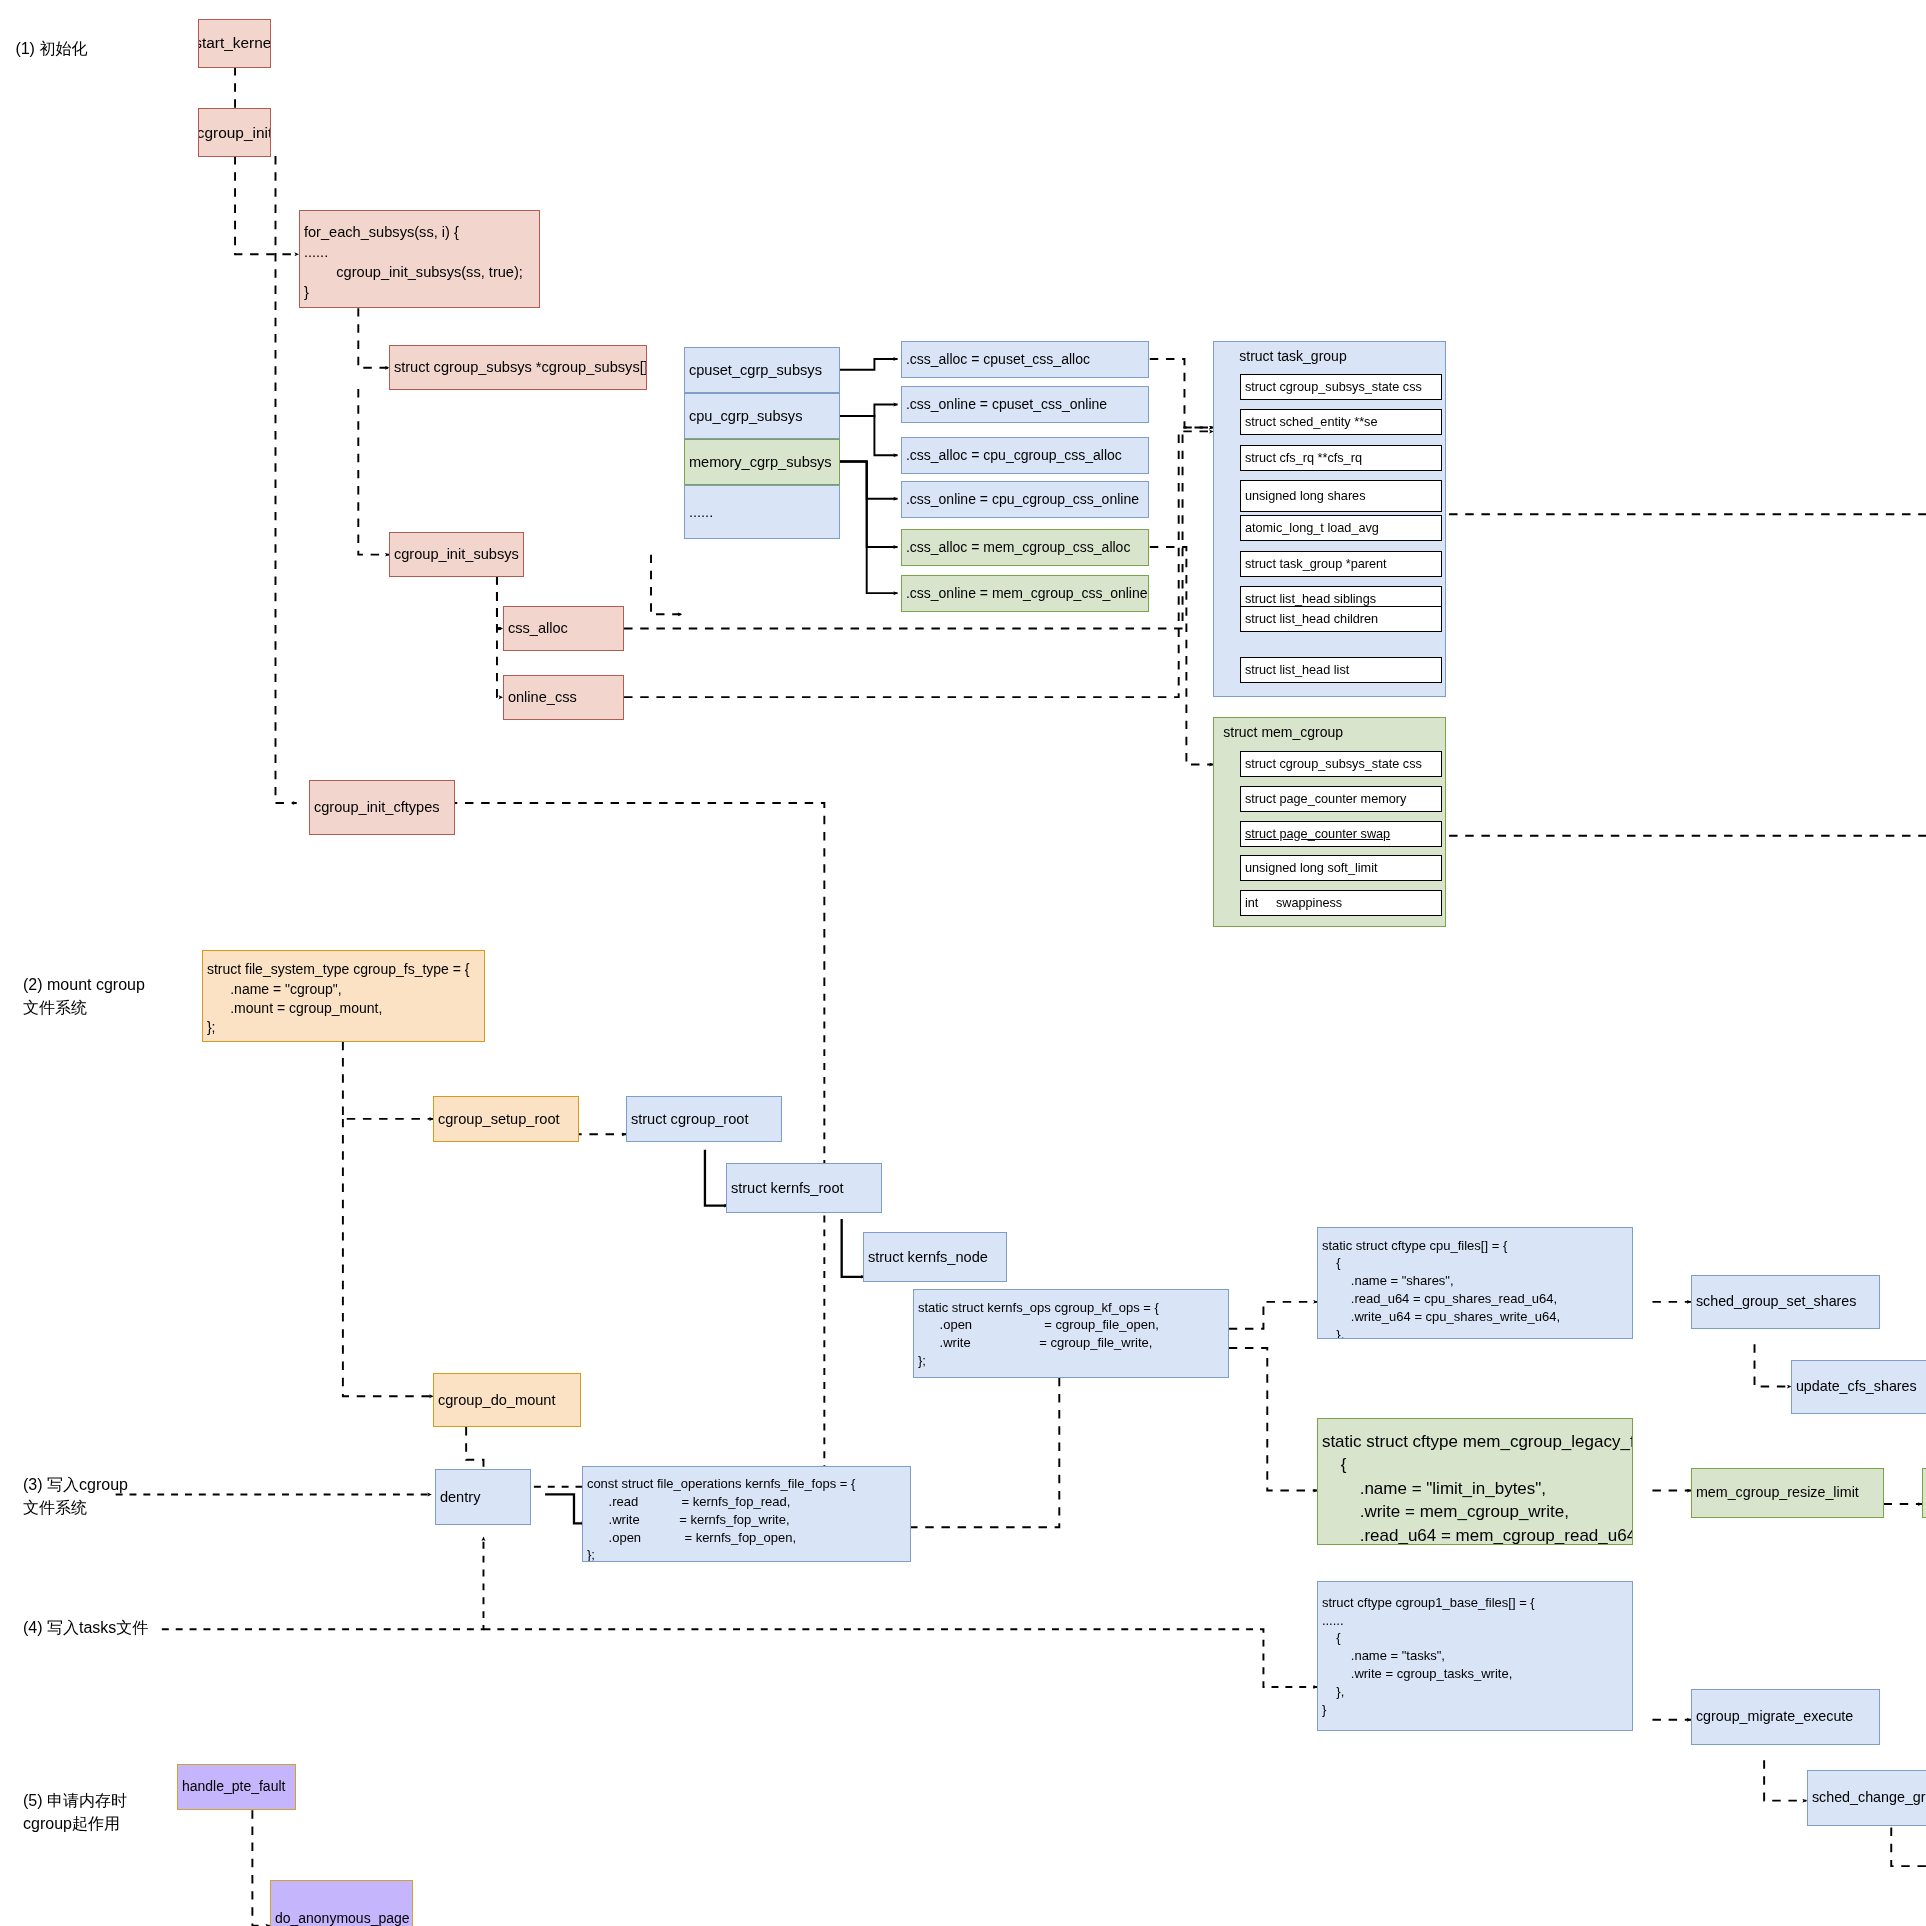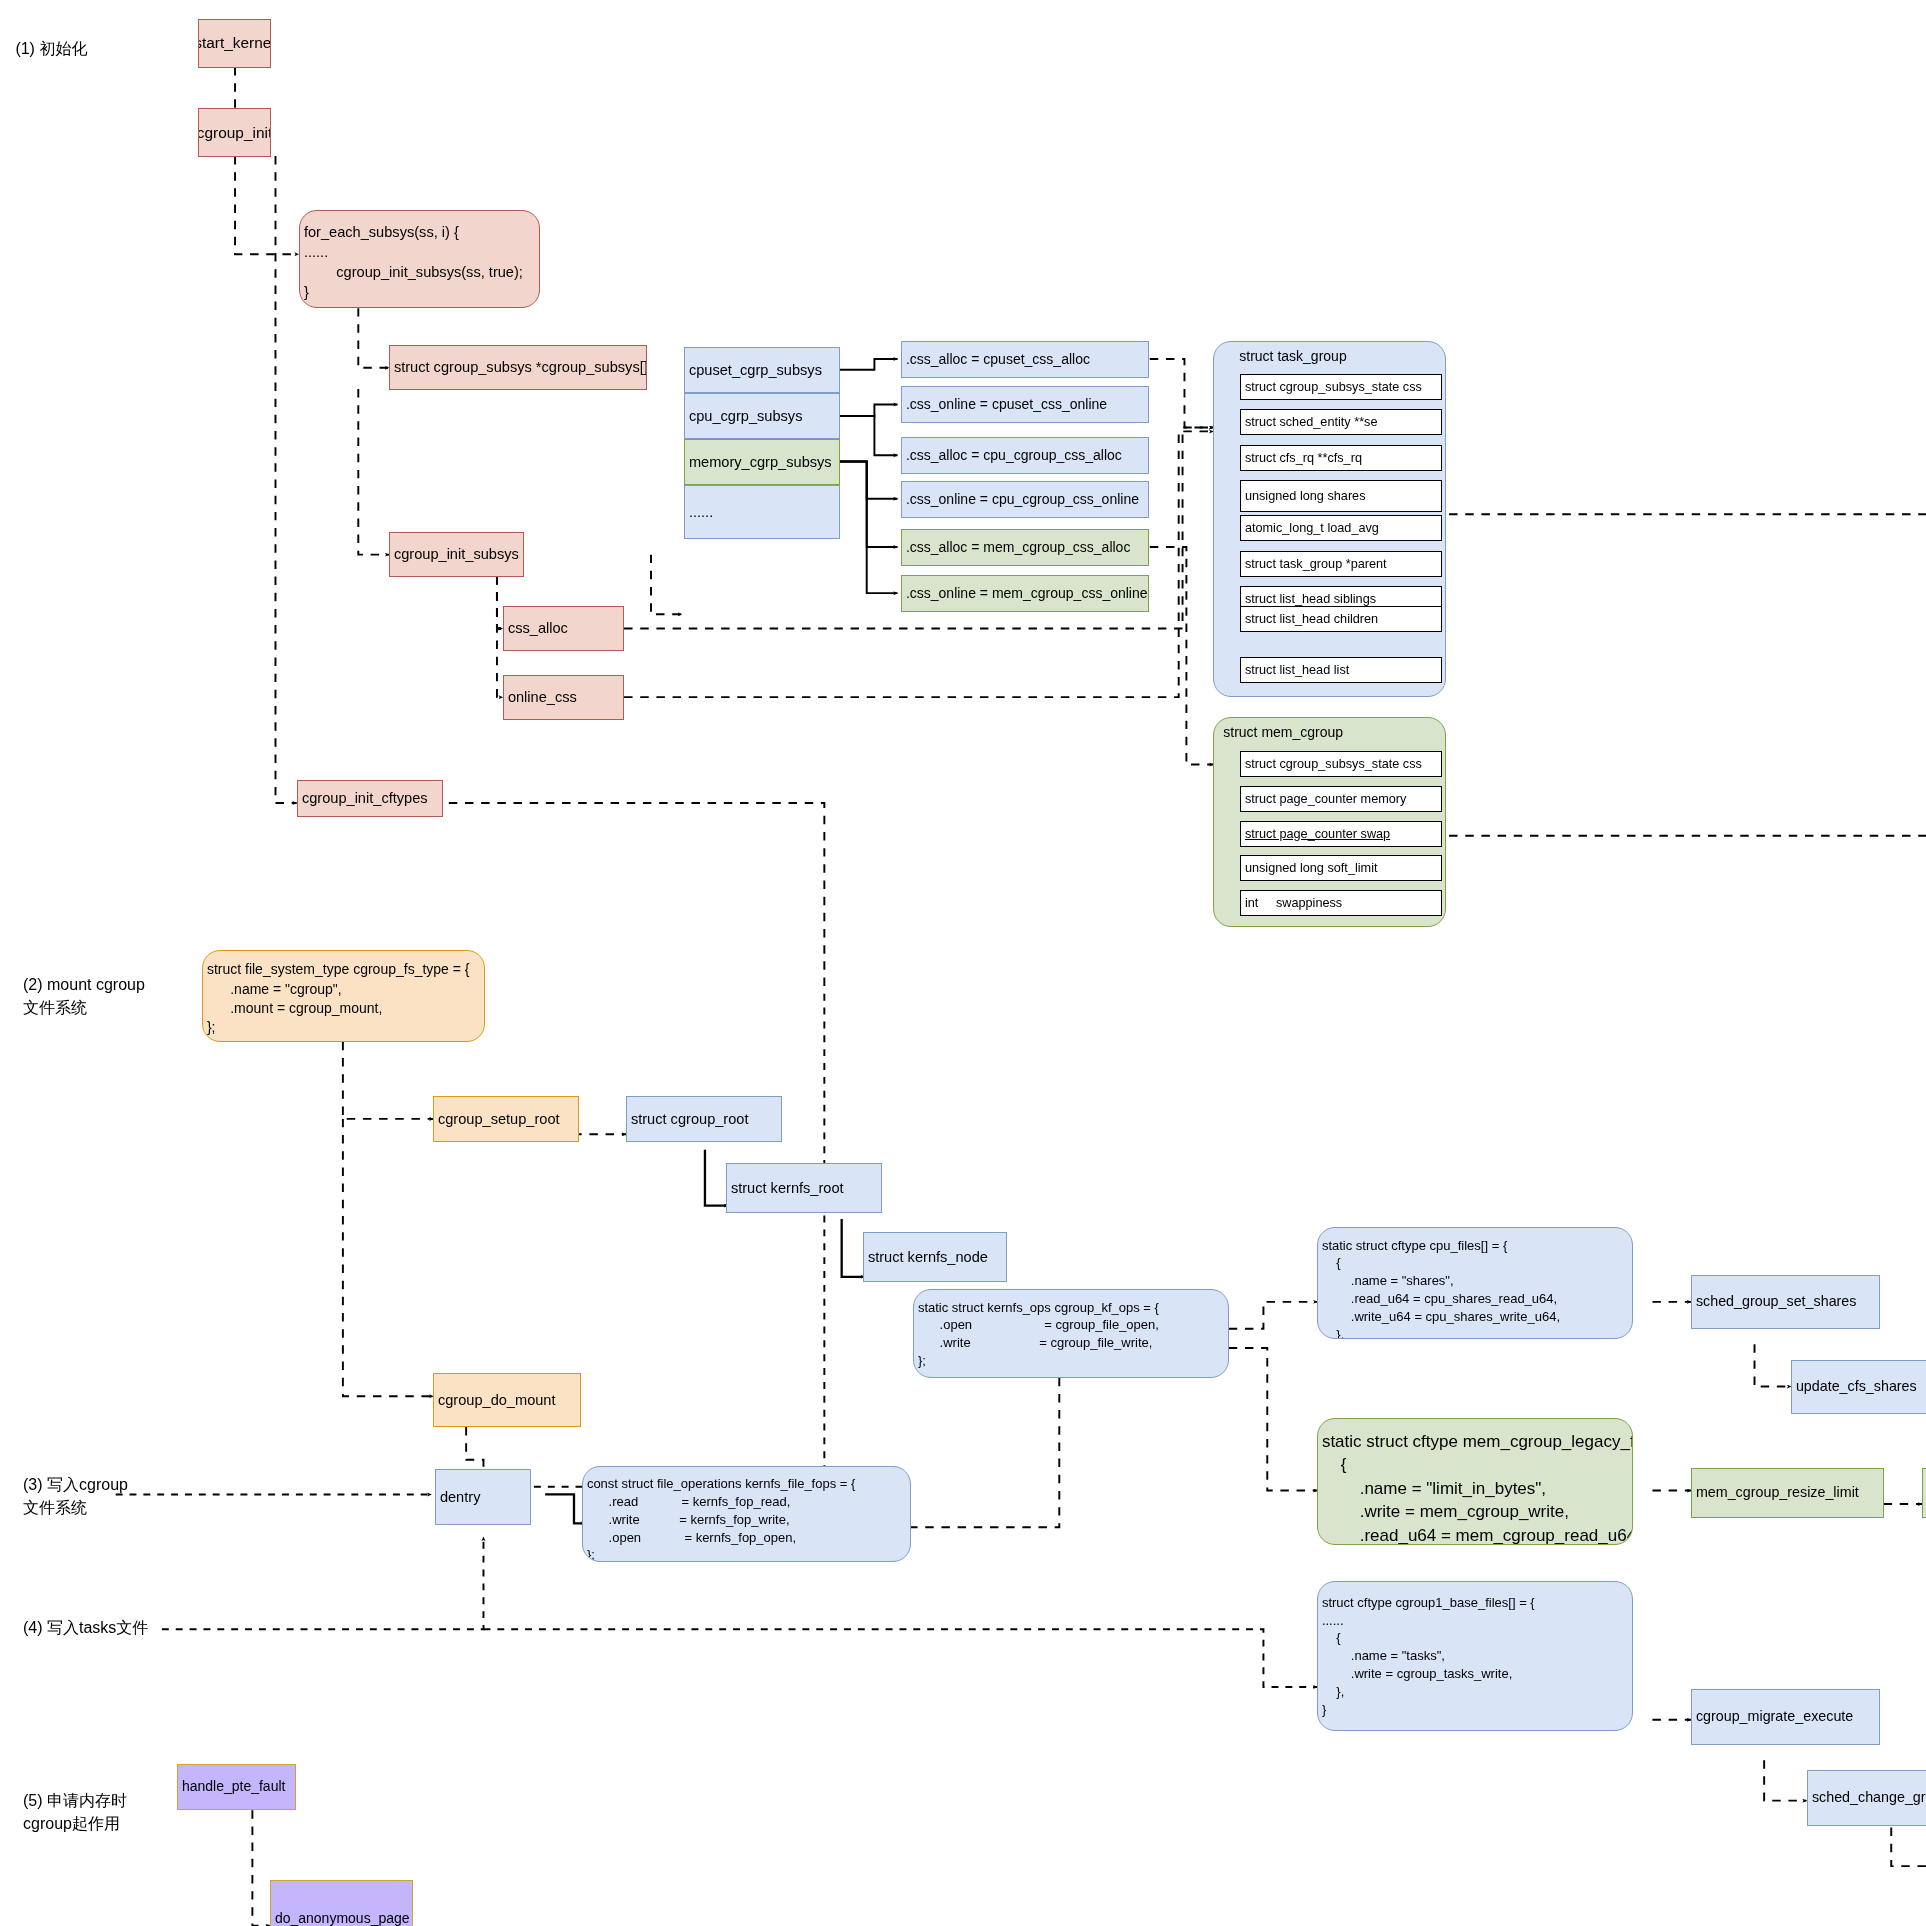--- a/index.html
+++ b/index.html
@@ -6,21 +6,21 @@
   body{font-family:"Liberation Sans","DejaVu Sans",sans-serif;}
   #canvas{position:relative;width:2248px;height:2004px;background:#fff;overflow:hidden;}
   #wires{position:absolute;left:0;top:0;width:2248px;height:2004px;pointer-events:none;}
   .node{position:absolute;box-sizing:border-box;border-width:0.8px;border-style:solid;
         display:flex;align-items:center;overflow:hidden;}
   .node .txt{white-space:pre;line-height:1.38;}
   .ctr{justify-content:center;}
   .ctr .txt{text-align:center;}
   .lft{justify-content:flex-start;}
   .lft .txt{text-align:left;padding-left:3.9px;}
-  .top{align-items:flex-start;border-radius:18px;}
+  .top{align-items:flex-start;}
 
   
   .red{background:#f2d5cd;border-color:#b25b52;}
   .blue{background:#d9e4f7;border-color:#7e9ec7;}
   .green{background:#d9e4cd;border-color:#7da349;}
   .orange{background:#fbe2c4;border-color:#d79b17;}
   .yellow{background:#c4b5fd;border-color:#cfa32c;}
   .white{background:#ffffff;border-color:#000000;border-width:0.8px;}
 
   .seclabel{position:absolute;white-space:pre;line-height:1.45;color:#000;}
@@ -175,21 +175,21 @@
   </div>
 
   <div class="node red lft" style="left:503px;top:606px;width:121px;height:45px;">
     <span class="txt" style="font-size:14.6px;">css_alloc</span>
   </div>
 
   <div class="node red lft" style="left:503px;top:675px;width:121px;height:45px;">
     <span class="txt" style="font-size:14.6px;">online_css</span>
   </div>
 
-  <div class="node red lft" style="left:297px;top:780px;width:146px;height:37px;">
+  <div class="node red lft" style="left:309px;top:780px;width:146px;height:55px;">
     <span class="txt" style="font-size:14.6px;">cgroup_init_cftypes</span>
   </div>
 
   <div class="node blue lft" style="left:684px;top:347px;width:156px;height:46px;">
     <span class="txt" style="font-size:14.6px;">cpuset_cgrp_subsys</span>
   </div>
   <div class="node blue lft" style="left:684px;top:393px;width:156px;height:46px;">
     <span class="txt" style="font-size:14.6px;">cpu_cgrp_subsys</span>
   </div>
   <div class="node green lft" style="left:684px;top:439px;width:156px;height:46px;">

